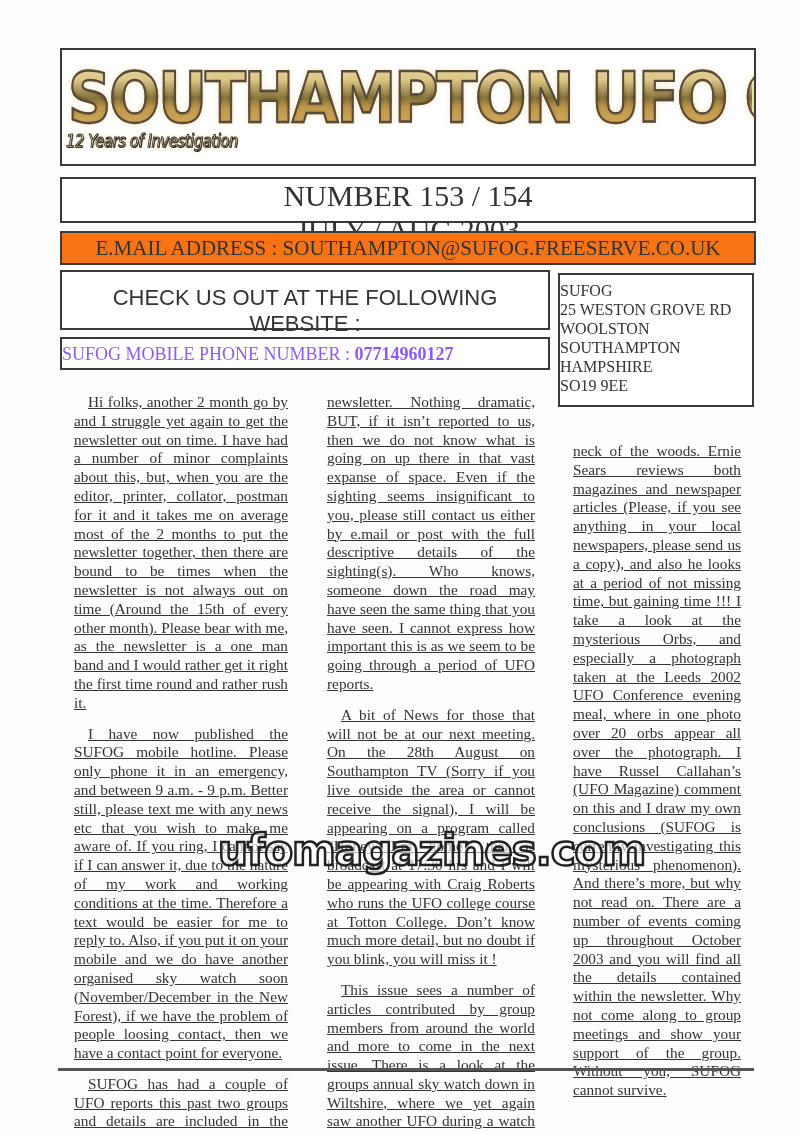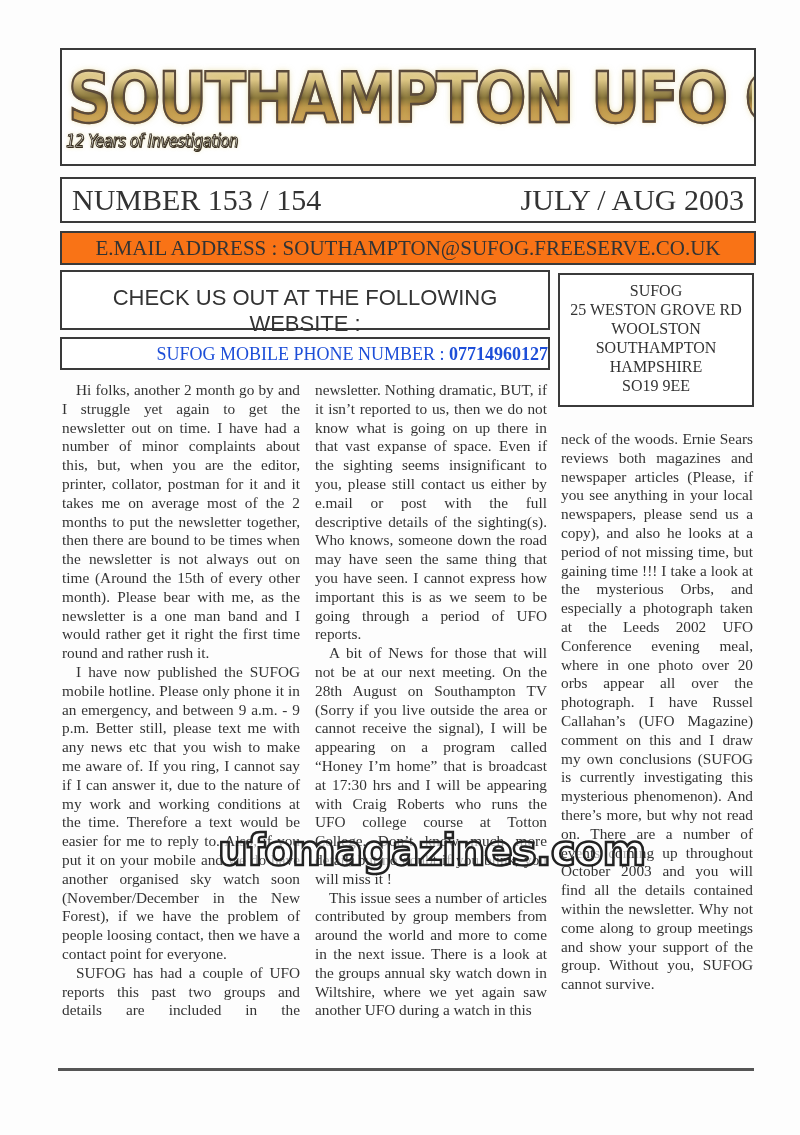--- a/index.html
+++ b/index.html
@@ -6,28 +6,28 @@
     body { width:800px; height:1135px; position:relative; overflow:hidden; font-family:"Liberation Serif", serif; color:#2a2a2a; }
     .abs { position:absolute; box-sizing:border-box; }
     .masthead { left:60px; top:48px; width:696px; height:118px; border:2px solid #3a3a3a; background:#fff; overflow:hidden; }
     .mast-title { position:absolute; left:6px; top:2px; width:684px; font-family:"DejaVu Sans", sans-serif; font-weight:bold; font-size:60px; letter-spacing:-2px; line-height:80px; white-space:nowrap;
       color:#c59a64;
       background:linear-gradient(180deg,#f8efe2 0%,#e8d0b0 30%,#3a2a1a 50%,#a8703a 60%,#d4a060 80%,#8a5a2a 100%);
       -webkit-background-clip:text; background-clip:text; -webkit-text-fill-color:transparent;
       -webkit-text-stroke:2px #5a4a3a; text-shadow:0 0 6px rgba(210,190,90,0.55); transform:scaleY(1.15); transform-origin:top left; }
     .mast-sub { position:absolute; left:4px; top:80px; font-family:"DejaVu Sans", sans-serif; font-style:italic; font-size:18px; color:#fff; letter-spacing:-0.5px;
       -webkit-text-stroke:1px #3a3020; text-shadow:1px 1px 0 #3a3020, 0 0 5px rgba(210,190,90,0.7); transform:scaleX(0.82); transform-origin:left; }
-    .issue-bar { left:60px; top:177px; width:696px; height:46px; border:2px solid #3a3a3a; background:#fff; font-size:30px; display:flex; justify-content:space-between; align-items:center; padding:0 10px; color:#333; }
+    .issue-bar { left:60px; top:177px; width:696px; height:46px; border:2px solid #3a3a3a; background:#fff; font-size:30px; display:flex; justify-content:space-between; align-items:center; padding:0 10px; color:#333;flex-direction:column; }
     .email-bar { left:60px; top:231px; width:696px; height:34px; border:2px solid #3a3a3a; background:#f97316; font-size:21px; text-align:center; line-height:30px; color:#333; }
     .website-box { left:60px; top:270px; width:490px; height:60px; border:2px solid #3a3a3a; background:#fff; font-family:"Liberation Sans", sans-serif; font-size:22px; text-align:center; line-height:26px; padding-top:13px; color:#333; }
-    .phone-box { left:60px; top:337px; width:490px; height:33px; border:2px solid #3a3a3a; background:#fff; font-size:18px; text-align:right; line-height:30px; color:#1d4ed8; }
+    .phone-box { left:60px; top:337px; width:490px; height:33px; border:2px solid #3a3a3a; background:#fff; font-size:18px; text-align:left; line-height:30px; color:#8b5cf6; }
     .phone-box b { font-weight:bold; }
-    .address-box { left:558px; top:273px; width:196px; height:134px; border:2px solid #3a3a3a; background:#fff; font-size:16px; text-align:center; line-height:19px; padding-top:6px; color:#333; }
+    .address-box { left:558px; top:273px; width:196px; height:134px; border:2px solid #3a3a3a; background:#fff; font-size:16px; line-height:19px; padding-top:6px; color:#333; }
     .col { font-size:15.3px; line-height:18.8px; text-align:justify; color:#333; }
-    .col p { margin:0; text-indent:14px; }
+    .col p { margin:12px; text-indent:14px;text-decoration:underline; }
     .col1 { left:62px; top:381px; width:238px; }
     .col2 { left:315px; top:381px; width:232px; }
     .col3 { left:561px; top:430px; width:192px; }
     .watermark { left:218px; top:826px; font-family:"DejaVu Sans", sans-serif; font-weight:bold; font-size:42px; letter-spacing:-1px; color:rgba(255,255,255,0.6); -webkit-text-stroke:2.5px #222; white-space:nowrap; }
     .rule { left:58px; top:1068px; width:696px; height:3px; background:#555; }
   </style>
 </head>
 <body>
 
 <div class="abs masthead">

